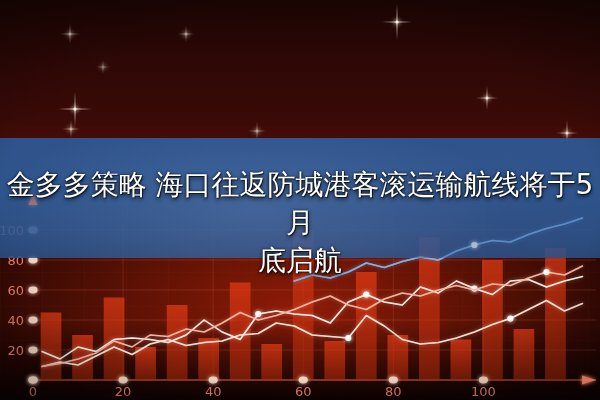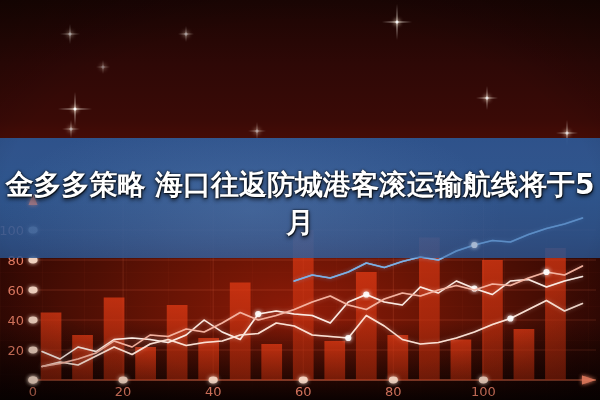--- a/index.html
+++ b/index.html
@@ -60,21 +60,21 @@
     position:absolute;left:0;right:0;top:166px;
     text-align:center;
     line-height:38px;
     z-index:40;
     pointer-events:none;
   }
   .title-line{
     display:block;
     color:#ffffff;
     font-size:28px;
-    font-weight:bold;
+    font-weight:normal;
     letter-spacing:0px;
     text-shadow:
       0 2px 4px rgba(0,0,0,.85),
       0 0 2px rgba(0,0,0,.9),
       1px 1px 0 rgba(0,0,0,.5);
   }
   
   .vignette{
     position:absolute;inset:0;pointer-events:none;
     background:
@@ -242,16 +242,17 @@
         </filter>
       </defs>
       <line x1="33" y1="386" x2="33" y2="202" stroke="#ffb59a" stroke-width="1.6" opacity="0.85" filter="url(#glow2)"></line>
       <polygon points="33,194 28.5,205 37.5,205" fill="#ff8a6a" opacity="0.8" filter="url(#glow2)"></polygon>
       <line x1="29" y1="380" x2="590" y2="380" stroke="#ff8a63" stroke-width="1.5" opacity="0.9" filter="url(#glow2)"></line>
       <polygon points="596,380 582,375.5 582,384.5" fill="#ff8a6a" opacity="0.85" filter="url(#glow2)"></polygon>
     </svg>
 
   <div class="title-wrap">
     <span class="title-line">金多多策略 海口往返防城港客滚运输航线将于5月</span>
+    <span class="title-line">底启航</span>
   </div>
 
   <div class="vignette"></div>
 </div>
 
 </body></html>

